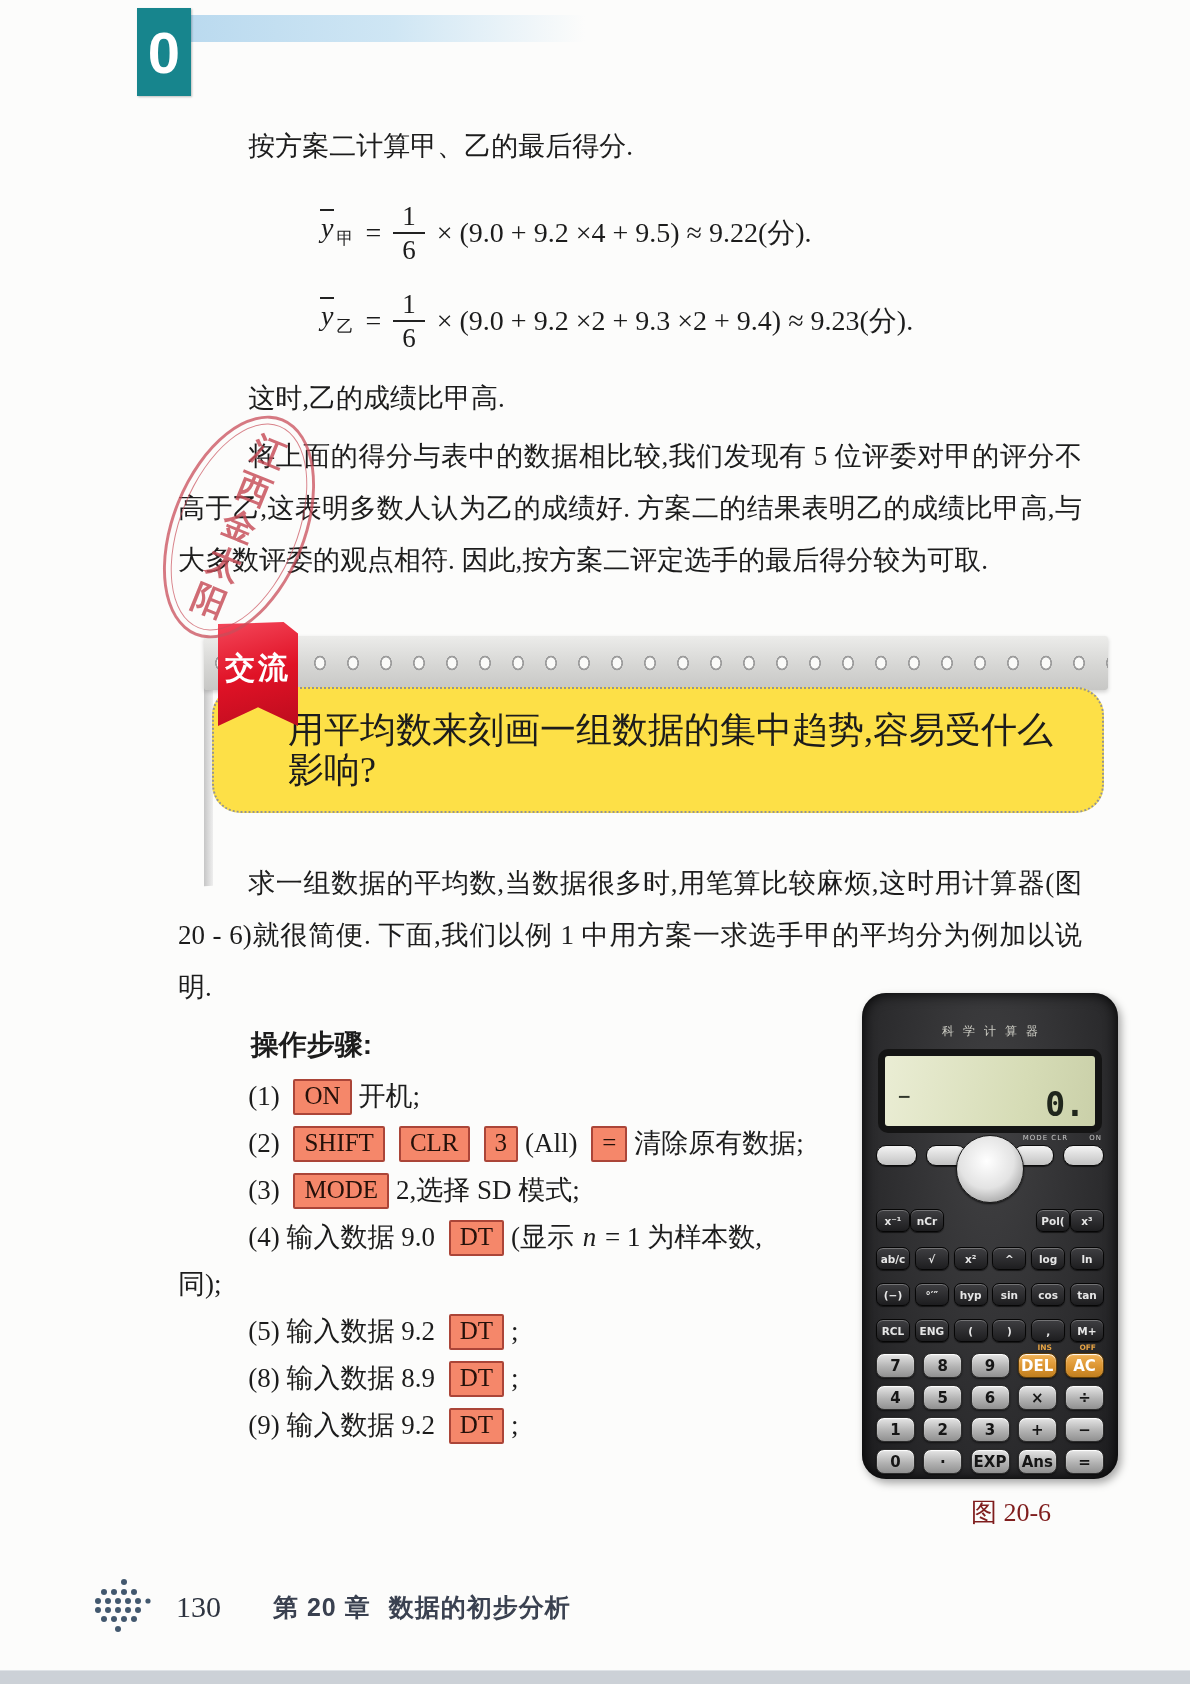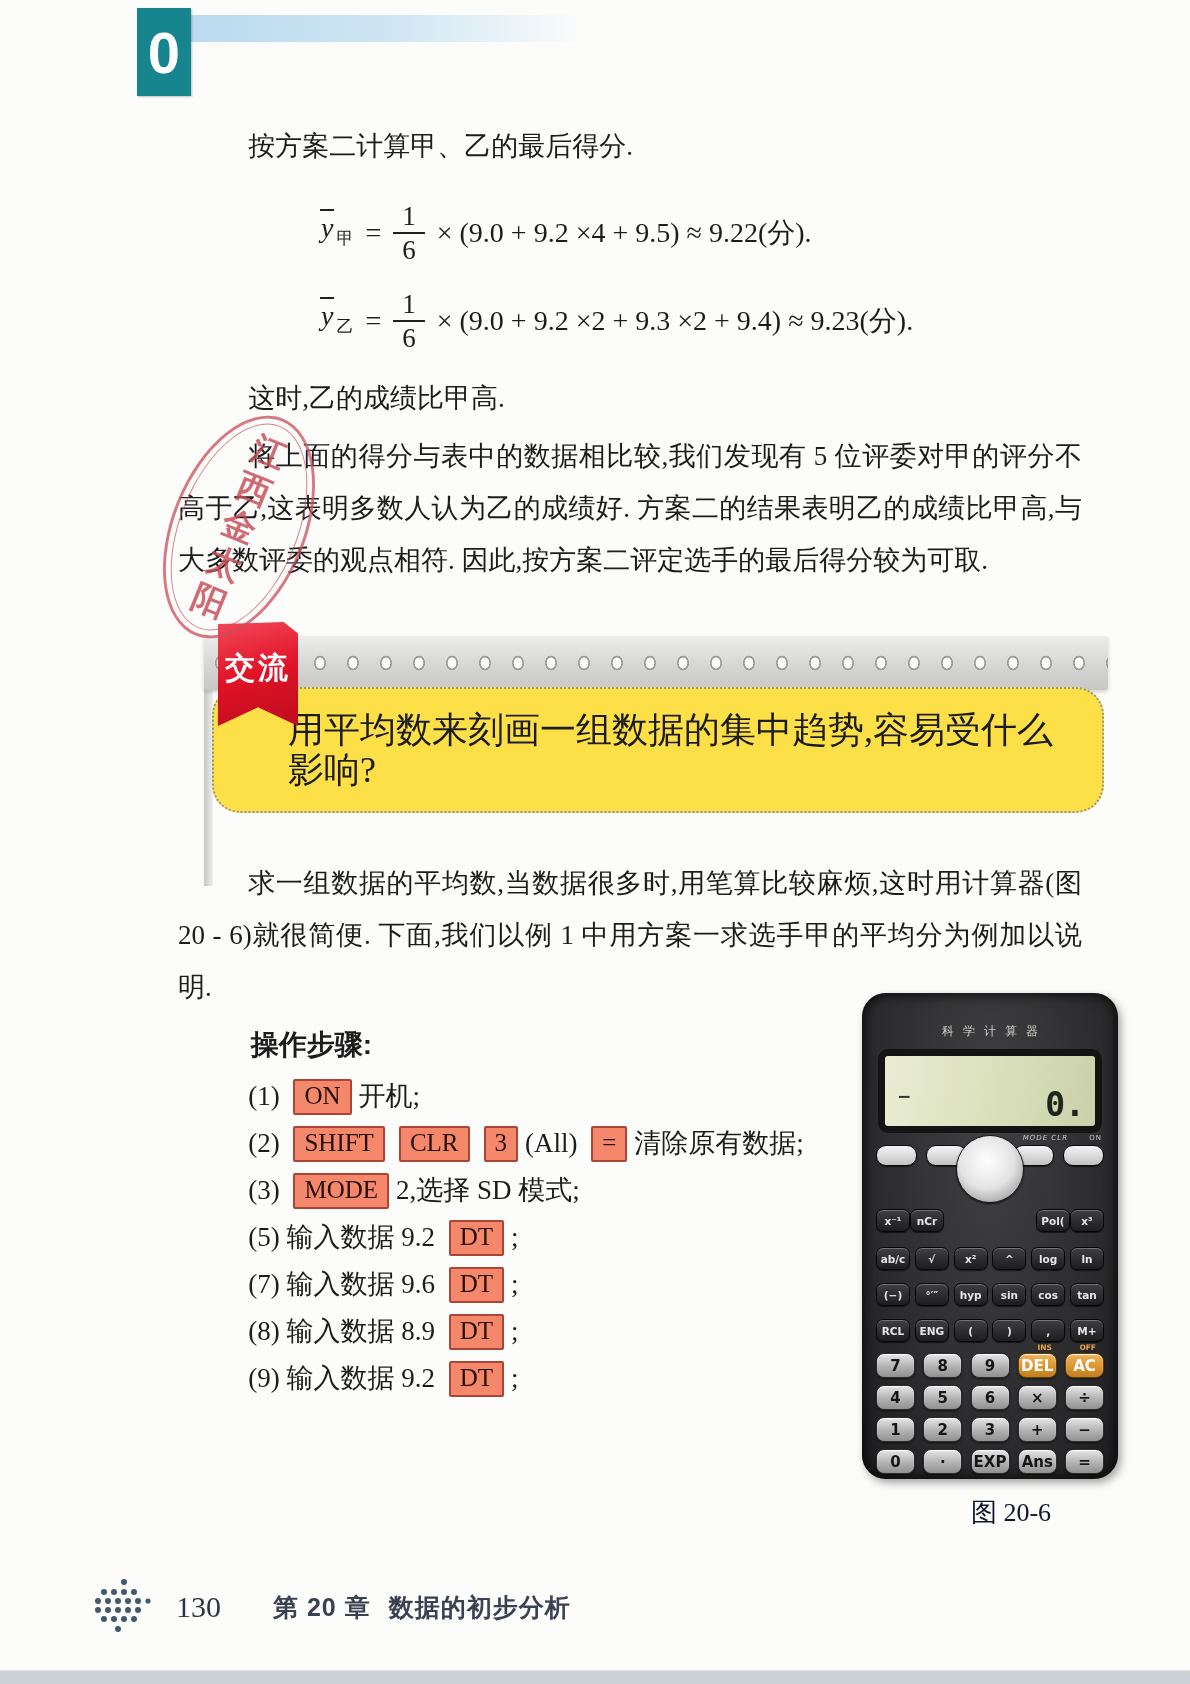--- a/index.html
+++ b/index.html
@@ -82,42 +82,42 @@
   .lcd{position:relative;width:100%;height:100%;border-radius:3px;
        background:linear-gradient(100deg,#eaedd4,#d6dcb6 65%,#cad0a9);}
   .lcd-minus{position:absolute;left:12px;top:30px;font-size:17px;font-weight:bold;color:#30352a;}
   .lcd-value{position:absolute;right:10px;bottom:2px;font-family:"DejaVu Sans Mono","Liberation Mono",monospace;
              font-size:33px;font-weight:bold;color:#20261c;}
   .pills-left{position:absolute;left:14px;top:152px;display:flex;gap:9px;}
   .pills-right{position:absolute;right:14px;top:152px;display:flex;gap:9px;}
   .pill{width:39px;height:19px;border-radius:10px;border:1px solid #0c0c0c;
         background:linear-gradient(#f4f4f4,#c2c2c2);box-shadow:0 1px 1px rgba(0,0,0,.6);}
   .pill-lbl{position:absolute;font-size:7px;color:#c9c9c9;letter-spacing:1px;}
-  .lbl-modeclr{top:141px;right:50px;font-style:italic;}
+  .lbl-modeclr{top:141px;right:50px;}
   .lbl-on{top:141px;right:16px;}
   .navpad{position:absolute;left:50%;top:142px;transform:translateX(-50%);width:66px;height:66px;
           border-radius:50%;border:1px solid #1a1a1a;
           background:radial-gradient(circle at 45% 38%,#ffffff,#e3e3e3 50%,#ababab 78%,#8d8d8d);
           box-shadow:0 1px 2px rgba(0,0,0,.7);}
   .krow{position:absolute;left:14px;right:14px;display:flex;justify-content:space-between;}
   .krow .grp{display:flex;}
   .r1{top:216px;} .r2{top:254px;} .r3{top:290px;} .r4{top:326px;}
   .ck{width:34px;height:23px;border-radius:7px;border:1px solid #060606;box-sizing:border-box;
       background:linear-gradient(#3f3f42,#1d1d1f);color:#e6e6e6;font-size:10.5px;font-weight:bold;
       display:flex;align-items:center;justify-content:center;
       box-shadow:inset 0 1px 0 rgba(255,255,255,.28),0 1px 1px rgba(0,0,0,.6);}
   .r5{top:360px;} .r6{top:392px;} .r7{top:424px;} .r8{top:456px;}
   .lk{width:39px;height:25px;border-radius:8px;border:1px solid #2c2c2c;box-sizing:border-box;
       background:linear-gradient(#e6e6e6,#b3b3b3 55%,#909090);color:#161616;font-size:15px;font-weight:bold;
       display:flex;align-items:center;justify-content:center;
       box-shadow:inset 0 1px 1px #fff,0 1px 2px rgba(0,0,0,.55);}
   .lk.orange{background:linear-gradient(#f2b357,#d9922e 60%,#c07f20);color:#fff;border-color:#5e3c08;}
   .mini-lbl{position:absolute;font-size:7.5px;font-weight:bold;color:#e5a243;}
   .lbl-ins{top:350px;right:66px;padding-left:48px;} .lbl-off{top:350px;right:22px;}
-  .calc-caption{margin-top:16px;text-align:center;font-size:26px;color:#0f172a;
+  .calc-caption{margin-top:16px;text-align:center;font-size:26px;color:#7f1d1d;
                 font-family:"Liberation Serif","DejaVu Serif",serif;}
 
   
   .footer{position:absolute;left:94px;top:1578px;display:flex;align-items:center;z-index:3;}
   .footer-num{margin-left:14px;font-size:30px;color:#2e3440;}
   .footer-chapter{margin-left:52px;font-family:"Liberation Sans","DejaVu Sans",sans-serif;
                   font-weight:bold;font-size:25px;color:#3a4150;letter-spacing:1px;}
   .footer-chapter .sp{display:inline-block;width:18px;}
   .bottombar{position:absolute;left:0;bottom:0;width:100%;height:13px;background:#ccd1d7;
              border-top:1px solid #dfe3e7;}
@@ -183,27 +183,30 @@
       <div class="step">
         <span>(2)</span>
         <span class="key">SHIFT</span><span class="key">CLR</span><span class="key">3</span><span>(All)</span>
         <span class="key">=</span><span>清除原有数据;</span>
       </div>
       <div class="step">
         <span>(3)</span>
         <span class="key">MODE</span><span>2,选择 SD 模式;</span>
       </div>
       <div class="step">
+        <span>(4)</span>
+        <span>输入数据 9.0</span>
+        <span class="key">DT</span><span>(显示</span>
+        <span class="nvar">n</span>
+        <span>= 1 为样本数,</span><br>
+        <span class="cont">同);</span>
+      </div>
+      <div class="step">
         <span>(5)</span>
         <span>输入数据 9.2</span>
-        <span class="key">DT</span><span>;</span>
-      </div>
-      <div class="step">
-        <span>(7)</span>
-        <span>输入数据 9.6</span>
         <span class="key">DT</span><span>;</span>
       </div>
       <div class="step">
         <span>(8)</span>
         <span>输入数据 8.9</span>
         <span class="key">DT</span><span>;</span>
       </div>
       <div class="step">
         <span>(9)</span>
         <span>输入数据 9.2</span>

